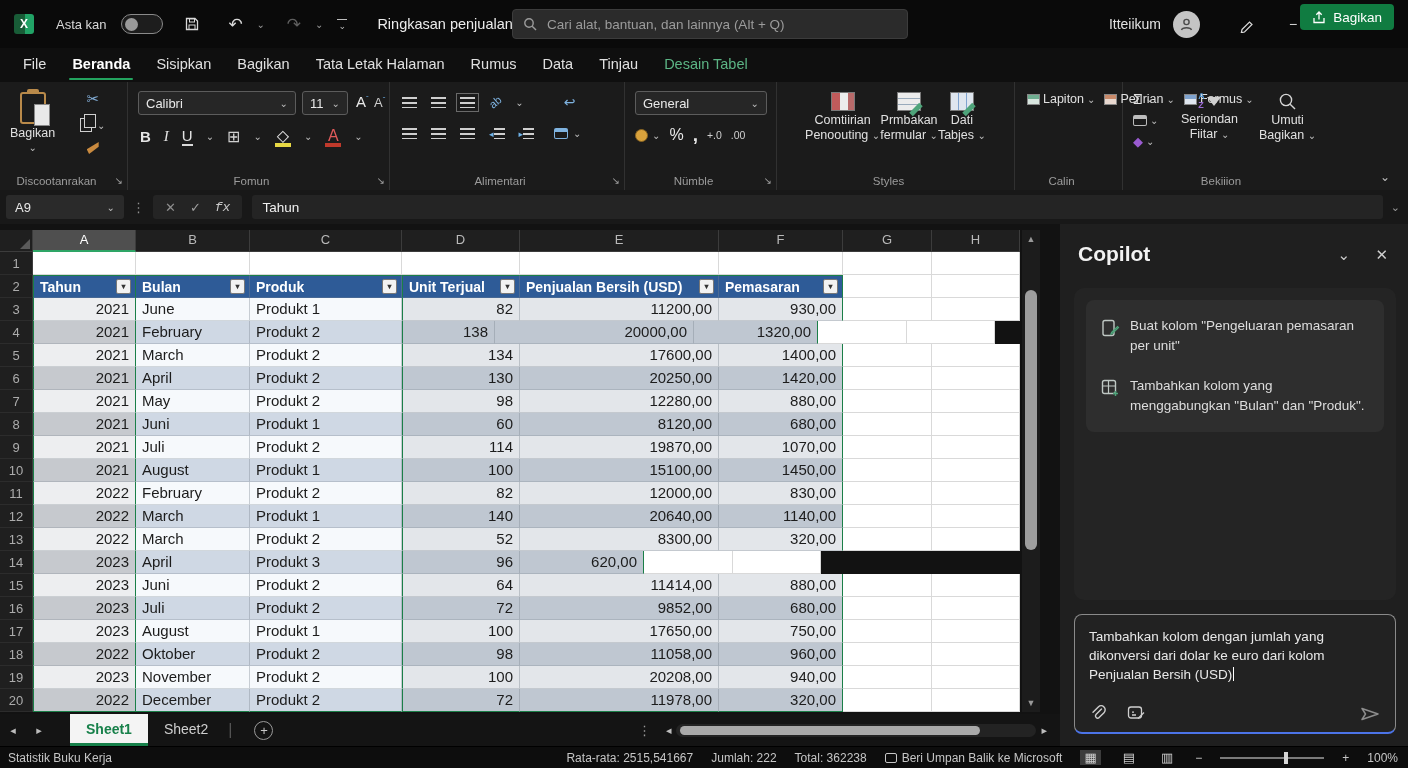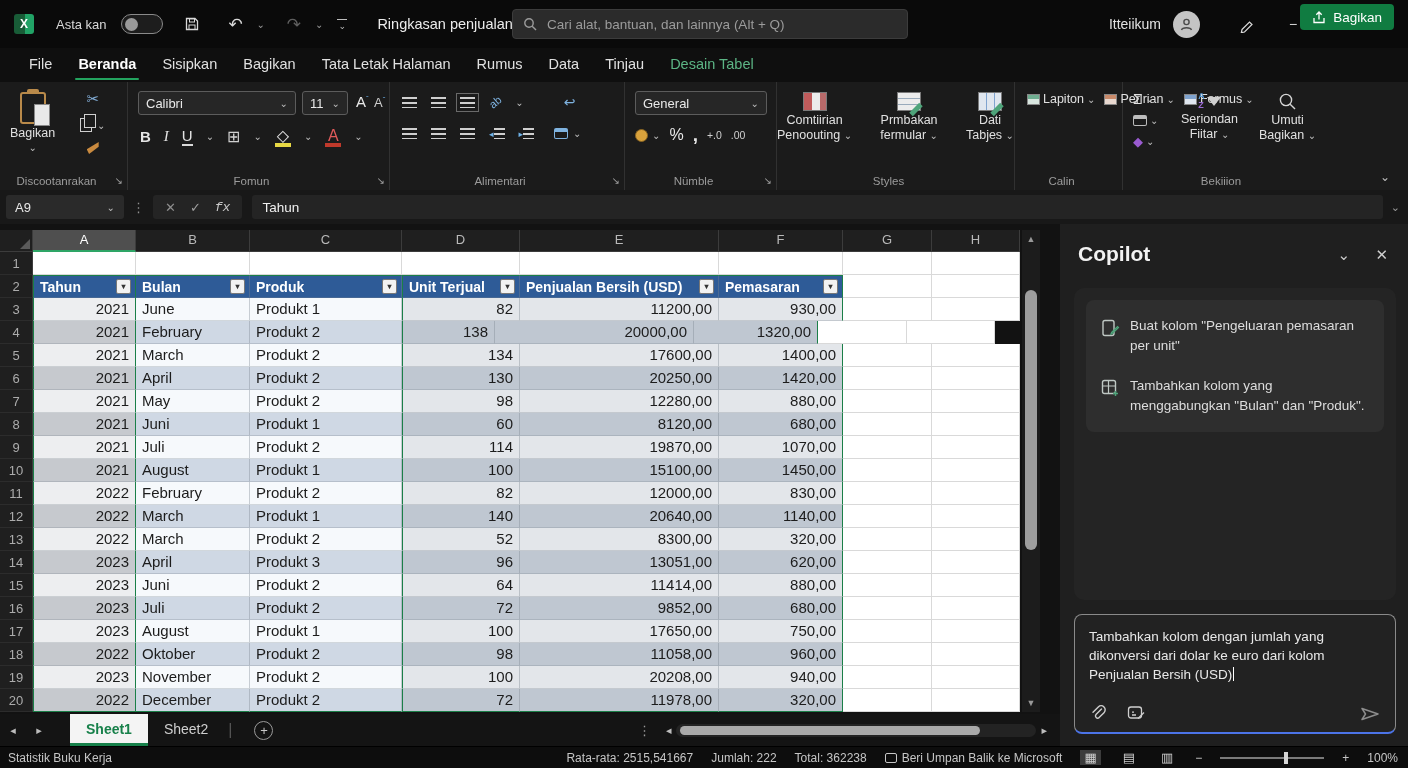--- a/index.html
+++ b/index.html
@@ -30,21 +30,21 @@
   .tb-right { position:absolute; right:0; top:0; height:48px; display:flex; align-items:center; }
   .username { font-size:14px; color:#e2e2e2; margin-right:12px; }
   .avatar { width:27px; height:27px; border-radius:50%; background:#c4c4c4; display:flex; align-items:center; justify-content:center; margin-right:24px; }
   .winbtn { width:46px; height:48px; display:flex; align-items:center; justify-content:center; color:#d9d9d9; font-size:14px; }
   .restore-glyph { width:11px; height:11px; border:1.3px solid #d9d9d9; border-radius:2px; position:relative; }
   .restore-glyph::before { content:""; position:absolute; left:2px; top:-4px; width:10px; height:10px;
     border-top:1.3px solid #d9d9d9; border-right:1.3px solid #d9d9d9; border-radius:0 2px 0 0; }
 
   
   #menubar { position:absolute; top:48px; left:0; width:100%; height:34px; background:#0f0f0f;
-    display:flex; align-items:stretch; padding-left:16px; }
+    display:flex; align-items:stretch; padding-left:10px; }
   .mtab { padding:0 13px; font-size:14.5px; color:#e0e0e0; line-height:32px; position:relative; white-space:nowrap; }
   .mtab.active { color:#fff; font-weight:bold; }
   .mtab.active::after { content:""; position:absolute; left:10px; right:10px; bottom:2px; height:2.5px; background:#23a45f; border-radius:2px; }
   .mtab.contextual { color:#5cb585; }
   #share-btn { position:absolute; right:14px; top:4px; height:26px; background:#107c41; border-radius:4px;
     display:flex; align-items:center; gap:7px; padding:0 12px; color:#fff; font-size:13.5px; }
 
   
   #ribbon { position:absolute; top:82px; left:0; width:100%; height:108px; background:#1b1b1b; display:flex; }
   .rgroup { position:relative; height:100%; border-right:1px solid #313131; flex:none; }
@@ -349,21 +349,21 @@
         <span style="font-size:16px;color:#e8e8e8">%</span>
         <span style="font-size:19px;font-weight:bold;color:#e8e8e8;line-height:10px">,</span>
         <span style="font-size:10.5px;color:#cfcfcf">+.0</span>
         <span style="font-size:10.5px;color:#cfcfcf">.00</span>
       </div>
       <div class="gname">Nümble</div>
       <span class="launch">↘</span>
     </div>
 
     <div class="rgroup" style="width:238px">
-      <div style="display:flex;justify-content:space-between;padding-top:10px">
+      <div style="display:flex;justify-content:center;padding-top:10px">
         <div class="rbtn-lg">
           <span class="stl-ic ic-cf"></span>
           <span class="two-line"><span>Comtiirian</span><br><span>Penoouting</span> <span class="chev">⌄</span></span>
         </div>
         <div class="rbtn-lg">
           <span class="stl-ic ic-ft"></span>
           <span class="two-line"><span>Prmbakan</span><br><span>fermular</span> <span class="chev">⌄</span></span>
         </div>
         <div class="rbtn-lg">
           <span class="stl-ic ic-cs"></span>
@@ -624,21 +624,20 @@
           <div class="gc cd gr num" style="width:124px">320,00</div>
           <div class="gc cw" style="width:89px"></div>
           <div class="gc cw" style="width:88px"></div>
         </div>
         <div class="grow">
           <div class="gc rowhdr" style="width:33px">14</div>
           <div class="gc ca band gl gr num" style="width:103px">2023</div>
           <div class="gc cb band txt" style="width:114px">April</div>
           <div class="gc cb band txt" style="width:152px">Produkt 3</div>
           <div class="gc cd band gl num" style="width:118px">96</div>
-          <div class="gc cd band num" style="width:199px">13051,00</div>
           <div class="gc cd band gr num" style="width:124px">620,00</div>
           <div class="gc cw" style="width:89px"></div>
           <div class="gc cw" style="width:88px"></div>
         </div>
         <div class="grow">
           <div class="gc rowhdr" style="width:33px">15</div>
           <div class="gc ca gl gr num" style="width:103px">2023</div>
           <div class="gc cb txt" style="width:114px">Juni</div>
           <div class="gc cb txt" style="width:152px">Produkt 2</div>
           <div class="gc cd gl num" style="width:118px">64</div>

